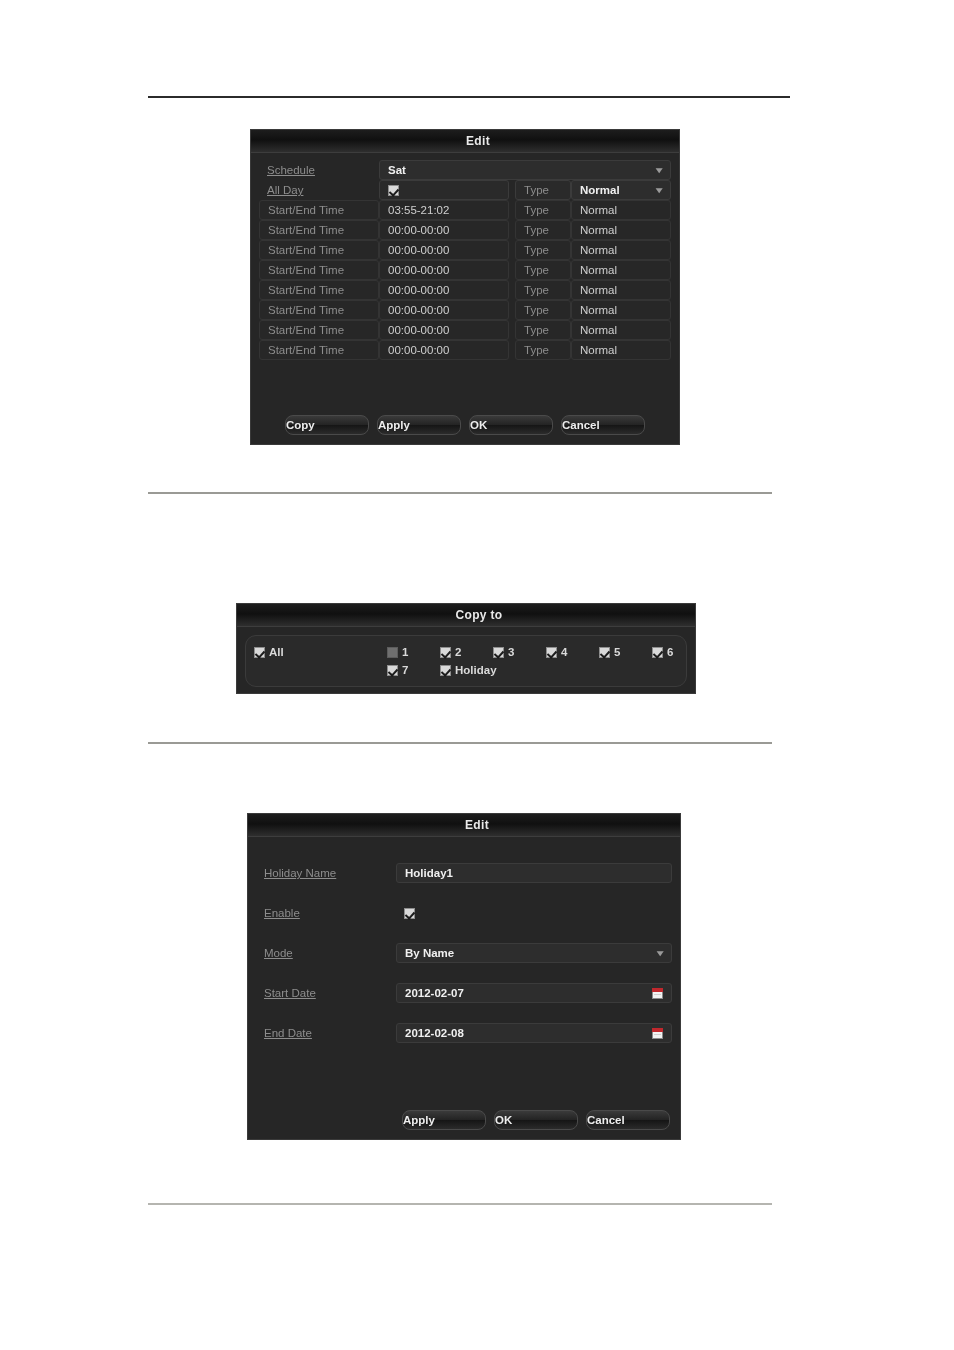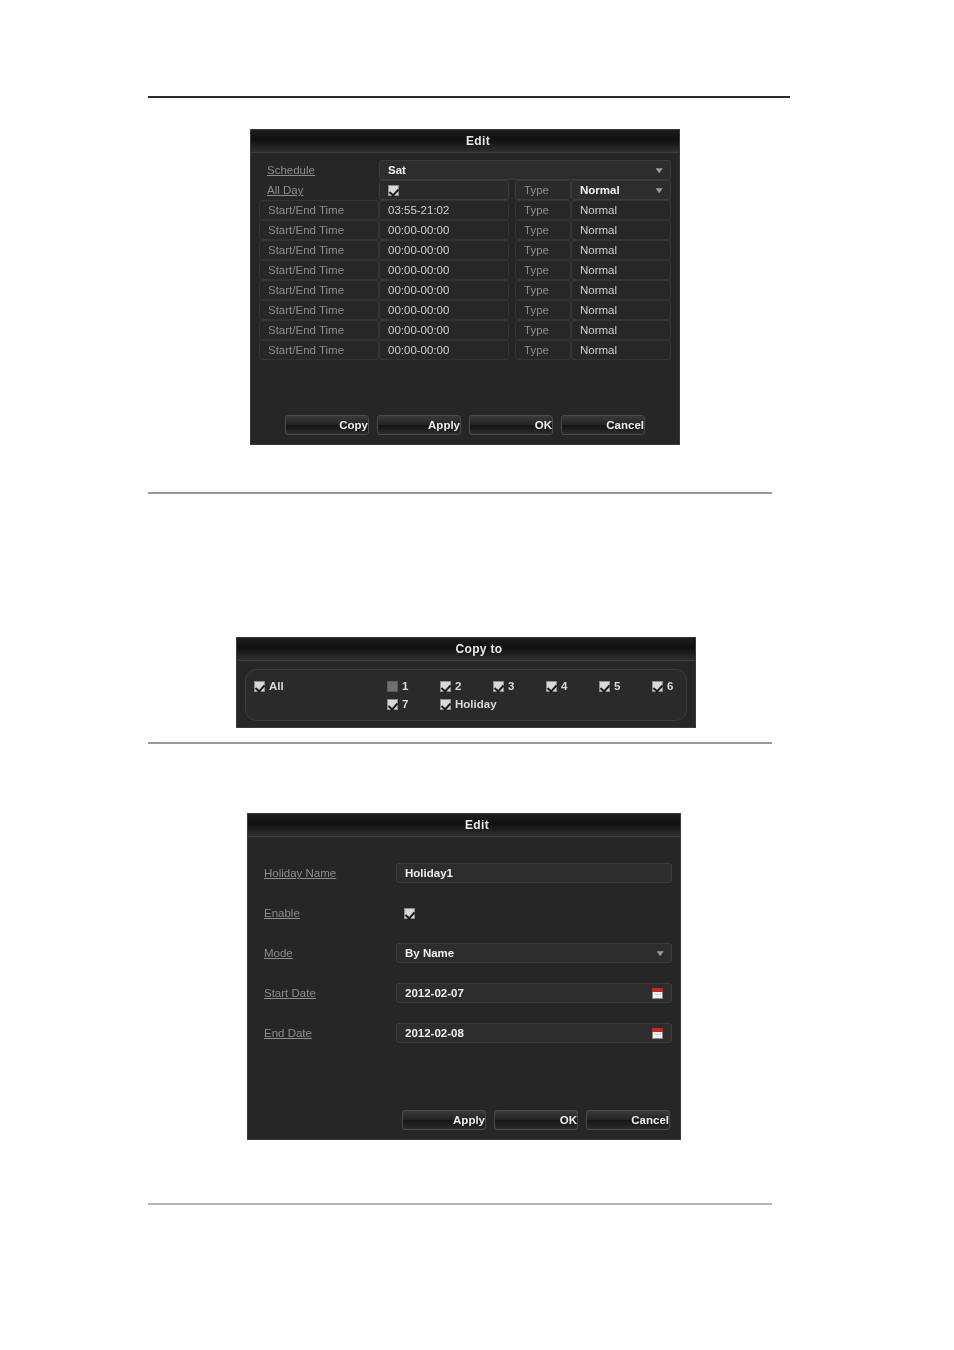--- a/index.html
+++ b/index.html
@@ -114,38 +114,38 @@
     position: absolute;
     left: 0; right: 0;
     display: flex;
     justify-content: center;
     gap: 8px;
   }
   .btn {
     width: 84px;
     height: 20px;
     line-height: 19px;
-    text-align: right;
+    text-align: left;
     color: #ededed;
     font-size: 11.5px;
     font-weight: bold;
     border: 1px solid #4a4a4a;
-    border-radius: 3px;
+    border-radius: 8px;
     background: linear-gradient(to bottom, #3a3a3a 0%, #232323 50%, #151515 51%, #2b2b2b 100%);
     box-sizing: border-box;
   }
 
   
   #dlg-schedule { left: 250px; top: 129px; width: 430px; height: 316px; }
   #dlg-schedule .dvr-body { padding-top: 7px; }
   #dlg-schedule .row { margin-bottom: 0; }
   #dlg-schedule .btnbar { bottom: 9px; }
 
   
-  #dlg-copy { left: 236px; top: 637px; width: 460px; height: 91px; }
+  #dlg-copy { left: 236px; top: 603px; width: 460px; height: 91px; }
   #dlg-copy .panel {
     margin: 8px 8px 0 8px;
     border: 1px solid #3b3b3b;
     border-radius: 11px;
     background: #2a2a2a;
     height: 50px;
     position: relative;
   }
   .ck-item {
     position: absolute;

